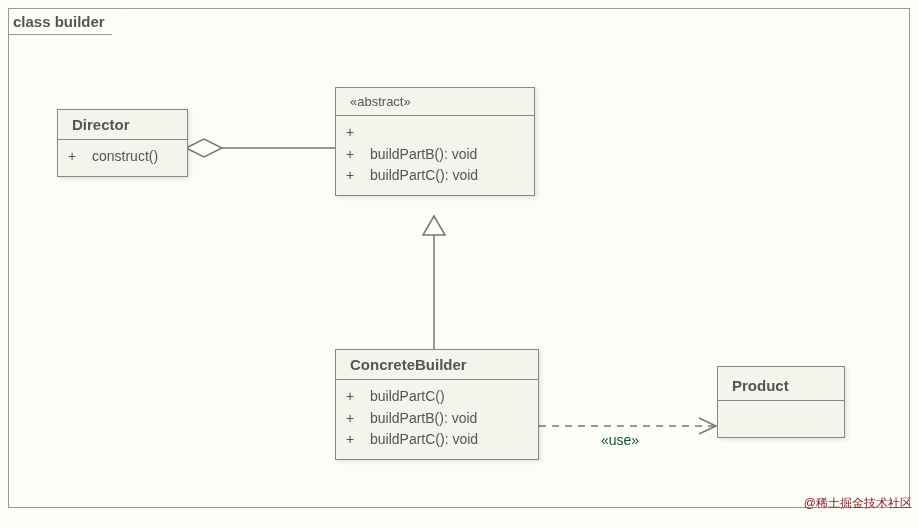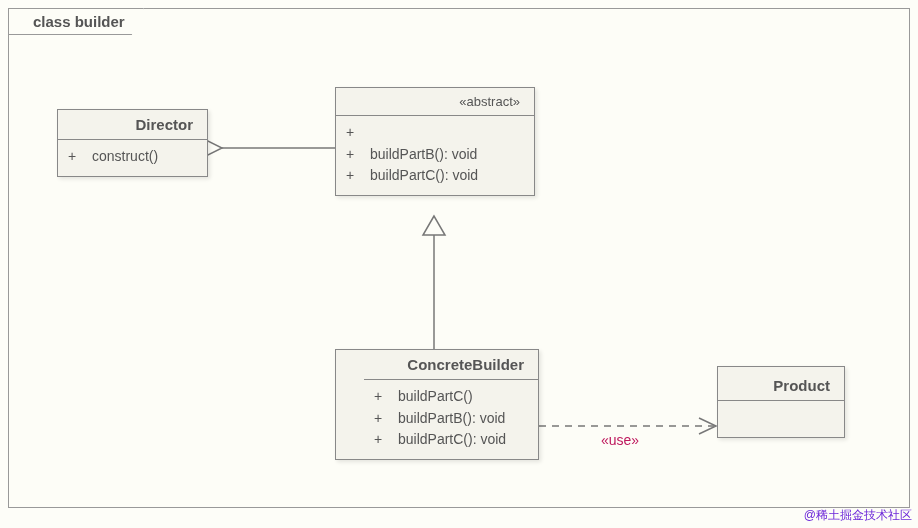--- a/index.html
+++ b/index.html
@@ -23,33 +23,33 @@
     background: #fdfdf7;
   }
   .frame-label {
     position: absolute;
     left: -1px;
     top: -1px;
     background: #fdfdf7;
     border: 1.5px solid #999;
     border-left: 1.5px solid #999;
     border-top: 1.5px solid #999;
-    padding: 4px 18px 4px 24px;
+    padding: 4px 18px 4px 4px;
     font-weight: bold;
     font-size: 15px;
     clip-path: polygon(0 0, 100% 0, calc(100% - 12px) 100%, 0 100%);
   }
   .uml-class {
     position: absolute;
     border: 1.5px solid #888;
     background: #f4f3ec;
     box-shadow: 2px 2px 4px rgba(0,0,0,0.1);
   }
   .uml-title {
-    text-align: right;
+    text-align: left;
     padding: 6px 14px;
     border-bottom: 1.5px solid #888;
     font-size: 15px;
   }
   .uml-title.no-border { border-bottom: none; }
   .uml-title .stereo { font-size: 13px; display:block; }
   .uml-title .name { font-weight: bold; display:block; }
   .uml-body {
     padding: 6px 10px 8px 10px;
     font-size: 14px;
@@ -59,28 +59,28 @@
   svg.connector {
     position: absolute;
     left: 0; top: 0;
     width: 902px; height: 500px;
     pointer-events: none;
     overflow: visible;
   }
   .watermark {
     position: absolute;
     right: 6px;
-    bottom: 4px;
+    bottom: 16px;
     font-size: 12px;
-    color: #6d28d9;
+    color: #7f1d1d;
   }
   .use-label {
     position: absolute;
     font-size: 14px;
-    color: #be185d;
+    color: #14532d;
     background: transparent;
   }
 </style>
 </head>
 <body>
 
 <div class="frame">
   <div class="frame-label">class builder</div>
 
   <svg class="connector">
@@ -88,21 +88,21 @@
     <line x1="195" y1="139" x2="326" y2="139" stroke="#777" stroke-width="1.5"></line>
     <polygon points="177,139 195,130 213,139 195,148" fill="#fdfdf7" stroke="#777" stroke-width="1.5"></polygon>
 
     <line x1="425" y1="225" x2="425" y2="340" stroke="#777" stroke-width="1.5"></line>
     <polygon points="425,207 414,226 436,226" fill="#fdfdf7" stroke="#777" stroke-width="1.5"></polygon>
 
     <line x1="530" y1="417" x2="705" y2="417" stroke="#777" stroke-width="1.5" stroke-dasharray="7 6"></line>
     <polyline points="690,409 707,417 690,425" fill="none" stroke="#777" stroke-width="1.5"></polyline>
   </svg>
 
-  <div class="uml-class" style="left:48px; top:100px; width:151px;">
+  <div class="uml-class" style="left:48px; top:100px; width:131px;">
     <div class="uml-title">
       <span class="name">Director</span>
     </div>
     <div class="uml-body">
       <div class="uml-row">
         <span class="vis">+</span>
         <span>construct()</span>
       </div>
     </div>
   </div>
@@ -119,21 +119,21 @@
         <span class="vis">+</span>
         <span>buildPartB(): void</span>
       </div>
       <div class="uml-row">
         <span class="vis">+</span>
         <span>buildPartC(): void</span>
       </div>
     </div>
   </div>
 
-  <div class="uml-class" style="left:326px; top:340px; width:204px;padding-left:28px;">
+  <div class="uml-class" style="left:326px; top:340px; width:204px;">
     <div class="uml-title">
       <span class="name">ConcreteBuilder</span>
     </div>
     <div class="uml-body">
       <div class="uml-row">
         <span class="vis">+</span>
         <span>buildPartC()</span>
       </div>
       <div class="uml-row">
         <span class="vis">+</span>

